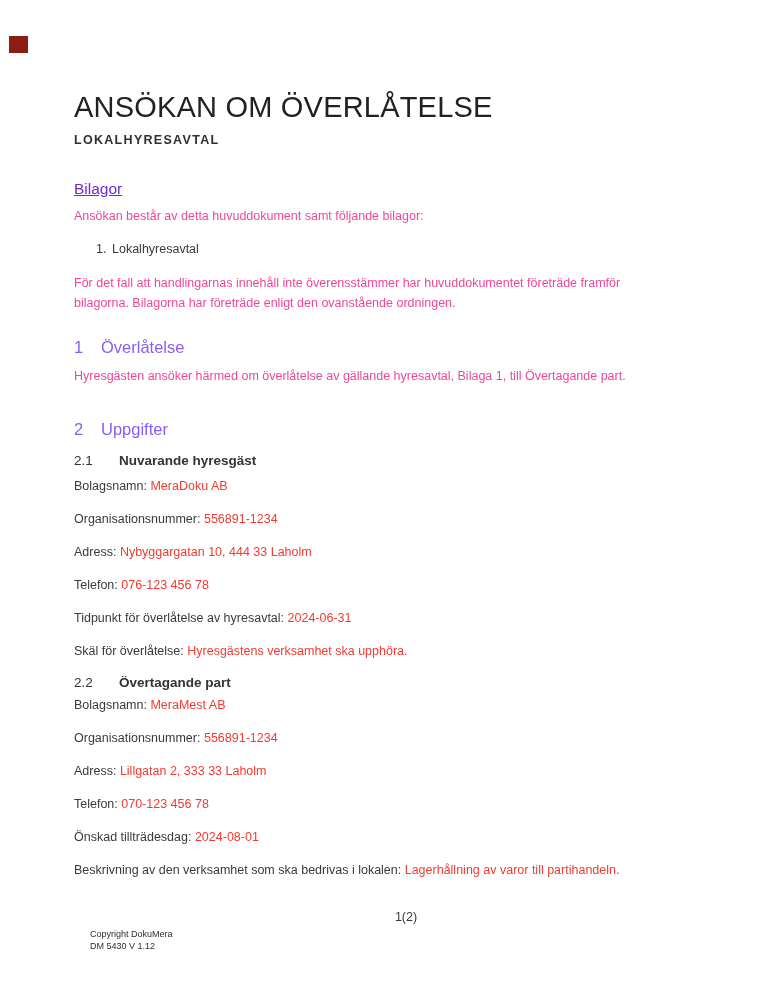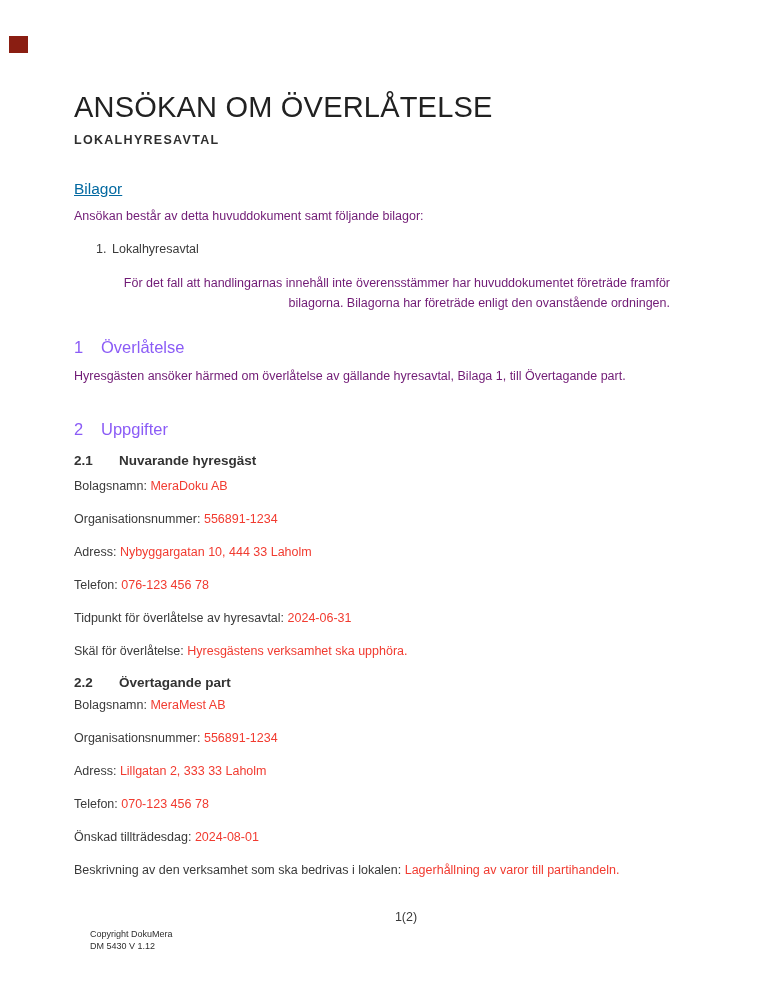--- a/index.html
+++ b/index.html
@@ -22,43 +22,43 @@
   h1.doc-title {
     margin: 0; font-size: 29px; line-height: 34px;
     font-weight: 400; letter-spacing: 0.2px; color: #212121;
   }
   .doc-subtitle {
     margin: 8px 0 0 0; font-size: 12.5px; line-height: 16px;
     font-weight: 700; letter-spacing: 1.3px; color: #2f2f2f;
   }
   h2.plain-heading {
     margin: 31px 0 0 0; font-size: 15.5px; line-height: 19px;
-    font-weight: 500; color: #0369a1; text-decoration: underline;
+    font-weight: 500; color: #6d28d9; text-decoration: underline;
   }
   p.body-text {
-    margin: 8px 0 0 0; font-size: 12.5px; line-height: 20px; color: #701a75;
+    margin: 8px 0 0 0; font-size: 12.5px; line-height: 20px; color: #ec4899;
   }
-  p.note-text { margin: 15px 0 0 0; text-align: right; }
+  p.note-text { margin: 15px 0 0 0; }
   .ol-item {
     display: flex; margin: 15px 0 0 22px;
     font-size: 12.5px; line-height: 17px; color: #3a3a3a;
   }
   .ol-item .li-num { width: 16px; flex: 0 0 auto; }
   h2.num-heading {
     margin: 23px 0 0 0; font-size: 16.5px; line-height: 22px;
     font-weight: 500; color: #8b5cf6;
   }
   h2.num-heading.big-gap { margin-top: 32px; }
   h2.num-heading .h-num { display: inline-block; width: 27px; }
   h3.sub-heading {
     margin: 12px 0 0 0; font-size: 13.5px; line-height: 18px;
     font-weight: 700; color: #333333;
   }
   h3.sub-heading.after-fields { margin-top: 14px; }
-  h3.sub-heading .h-num { display: inline-block; width: 45px; font-weight: 700; }
+  h3.sub-heading .h-num { display: inline-block; width: 45px; font-weight: 400; }
   p.field {
     margin: 16px 0 0 0; font-size: 12.5px; line-height: 17px;
     color: #3a3a3a; white-space: nowrap;
   }
   p.field.first { margin-top: 8px; }
   p.field.first-tight { margin-top: 5px; }
   .f-value { color: #f13b30; }
   .page-number {
     position: absolute; left: 0; right: 0; top: 910px;
     text-align: center; font-size: 12.5px; color: #3a3a3a; padding-left: 40px;

